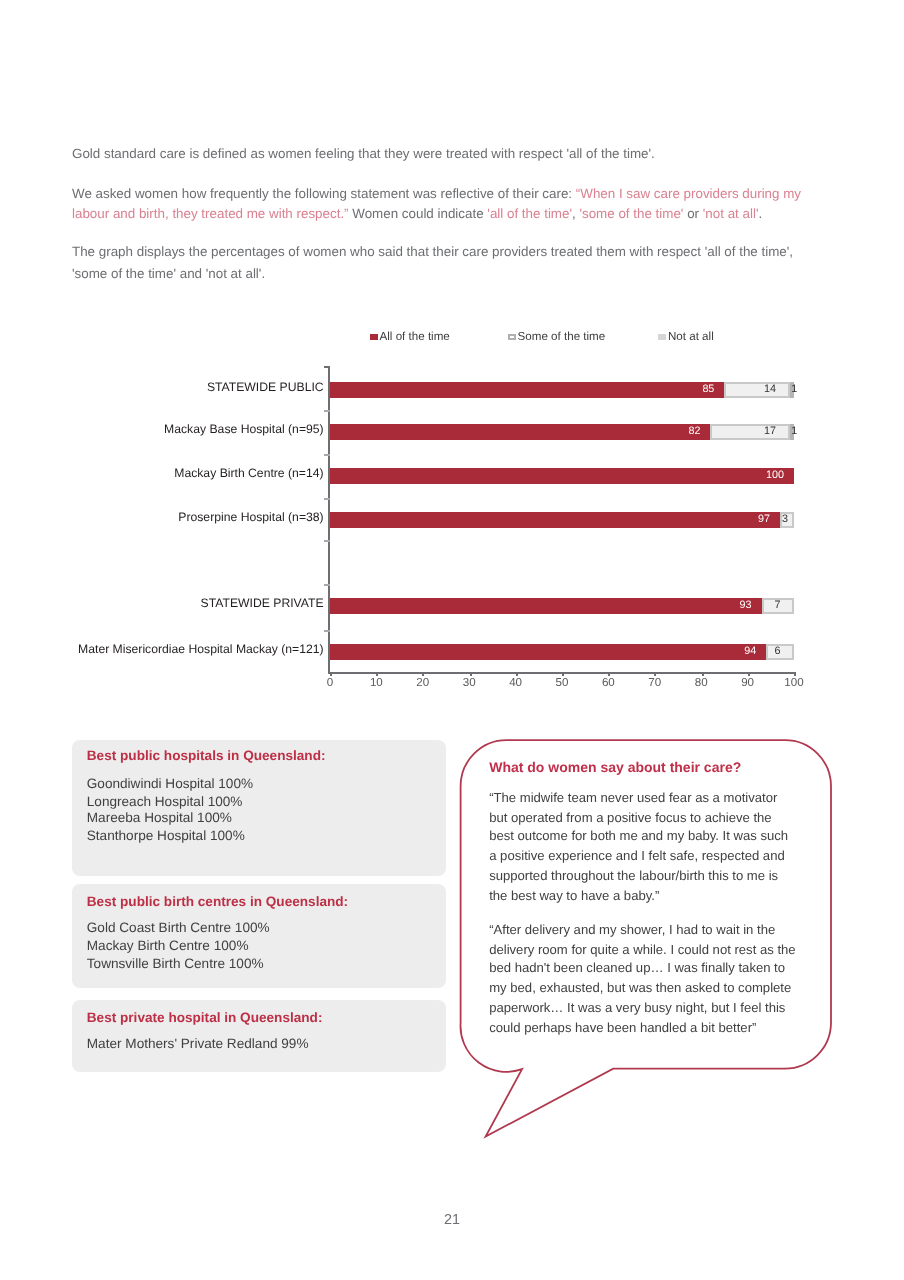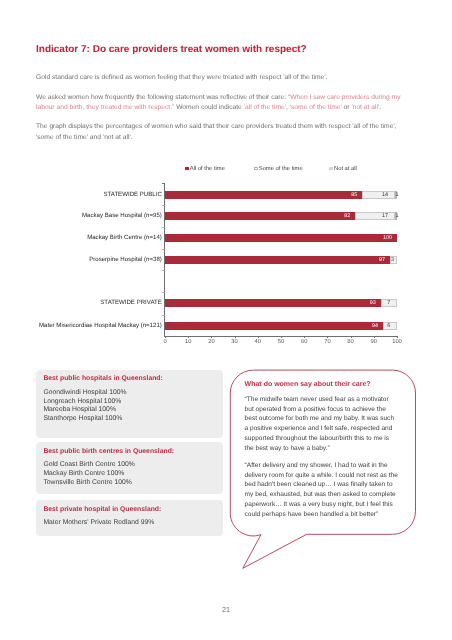--- a/index.html
+++ b/index.html
@@ -50,21 +50,20 @@
   .bubble p.q1{margin-top:7.3px;}
   .bubble p.q2{margin-top:7.2px;}
 
   .pageno{position:absolute;left:0;top:604.6px;width:452px;text-align:center;font-size:7.2px;color:#6d6e71;}
 </style>
 </head>
 <body>
 
 <div class="page">
 
-  <div class="title">Indicator 7: Do care providers treat women with respect?</div>
 
   <div class="para" id="p1" style="top:73px;">Gold standard care is defined as women feeling that they were treated with respect 'all of the time'.</div>
   <div class="para" id="p2" style="top:92.5px;"><span>We asked women how frequently the following statement was reflective of their care: </span><span class="hl">“When I saw care providers during my labour and birth, they treated me with respect.”</span><span> Women could indicate </span><span class="hl">'all of the time'</span><span>, </span><span class="hl">'some of the time'</span><span> or </span><span class="hl">'not at all'</span><span>.</span></div>
   <div class="para" id="p3" style="top:122px;">The graph displays the percentages of women who said that their care providers treated them with respect 'all of the time', 'some of the time' and 'not at all'.</div>
 
   <div class="chart">
     <div class="legend" id="legend">
         <div class="li" style="left: 185.1px;"><span class="sw" style="background: rgb(169, 42, 56);"></span><span>All of the time</span></div>
         <div class="li" style="left: 254.1px;"><span class="sw" style="background: rgb(255, 255, 255); border: 0.7px solid rgb(176, 176, 176);"></span><span>Some of the time</span></div>
         <div class="li" style="left: 329.3px;"><span class="sw" style="background: rgb(214, 214, 214);"></span><span>Not at all</span></div>

